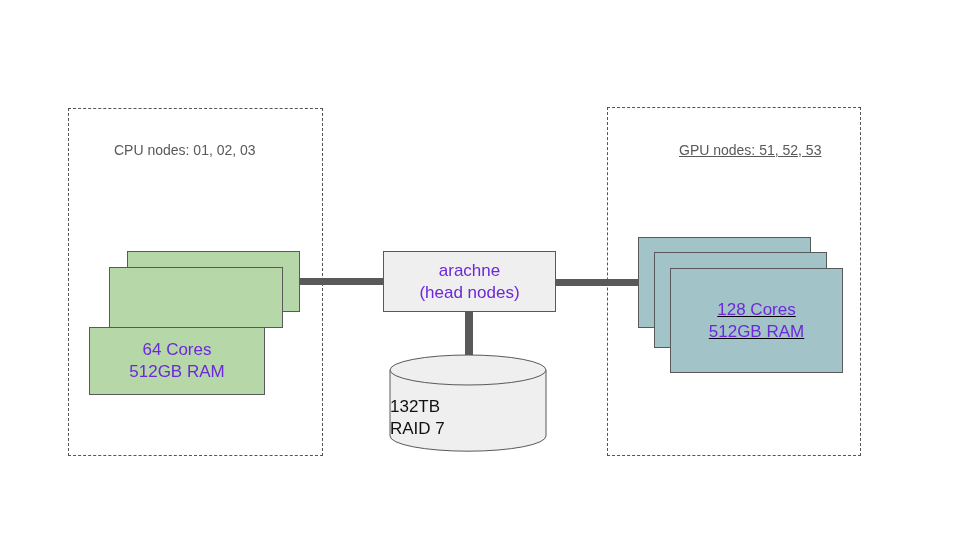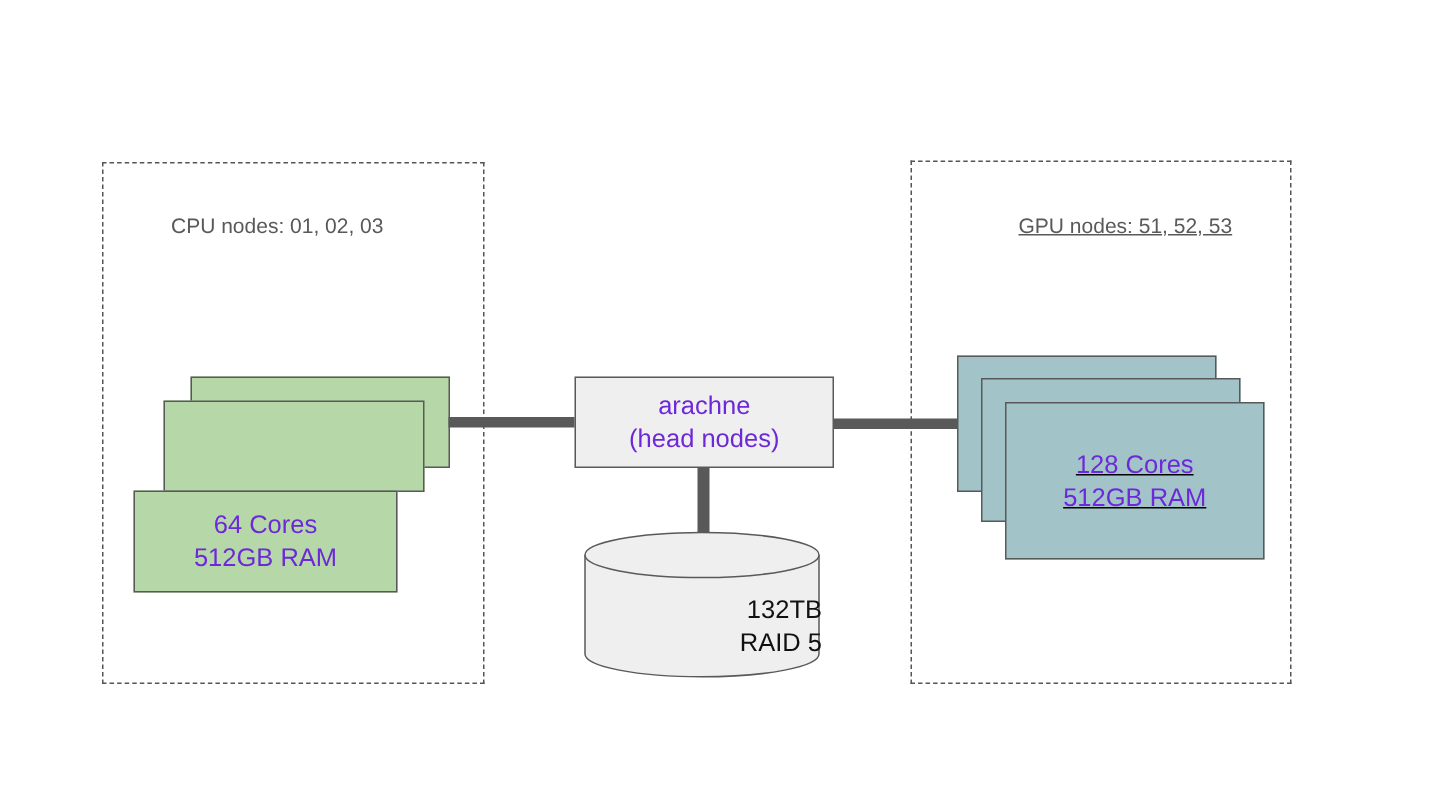--- a/index.html
+++ b/index.html
@@ -8,21 +8,21 @@
     .group { position: absolute; border: 1px dashed #555; box-sizing: border-box; }
     .group-label { position: absolute; font-size: 14px; color: #595959; white-space: nowrap; }
     .card { position: absolute; box-sizing: border-box; border: 1.5px solid #595959; }
     .card.cpu { background: #b6d7a8; }
     .card.gpu { background: #a2c4c9; text-decoration: underline; }
     .card-text { display: flex; flex-direction: column; align-items: center; justify-content: center;
                  width: 100%; height: 100%; font-size: 17px; color: #6d28d9; line-height: 22px; text-align: center; }
     .connector { position: absolute; background: #595959; }
     .head { position: absolute; background: #efefef; border: 1px solid #595959; box-sizing: border-box; }
     svg.cyl { position: absolute; }
-    .cyl-text { position: absolute; display: flex; flex-direction: column; align-items: flex-end;
+    .cyl-text { position: absolute; display: flex; flex-direction: column; align-items: flex-start;
                 font-size: 17px; color: #111; line-height: 22px; text-align: center; }
   </style>
 </head>
 <body>
 
 <div class="group" style="left:68px; top:108px; width:255px; height:348px;"></div>
 <div class="group-label" style="left:114px; top:142px;">CPU nodes: 01, 02, 03</div>
 
 <div class="card cpu" style="left:127px; top:251px; width:173px; height:61px;"></div>
 <div class="card cpu" style="left:109px; top:267px; width:174px; height:61px;"></div>
@@ -55,14 +55,14 @@
     <span>(head nodes)</span>
   </div>
 </div>
 
 <svg class="cyl" style="left:388px; top:352px;" width="162" height="102" viewBox="0 0 162 102">
   <path d="M2,18 L2,84 A77,15 0 0 0 158,84 L158,18" fill="#efefef" stroke="#595959" stroke-width="1"></path>
   <ellipse cx="80" cy="18" rx="78" ry="15" fill="#efefef" stroke="#595959" stroke-width="1"></ellipse>
 </svg>
 <div class="cyl-text" style="left:390px; top:396px; width:158px;">
   <span>132TB</span>
-  <span>RAID 5</span>
+  <span>RAID 7</span>
 </div>
 
 </body></html>

